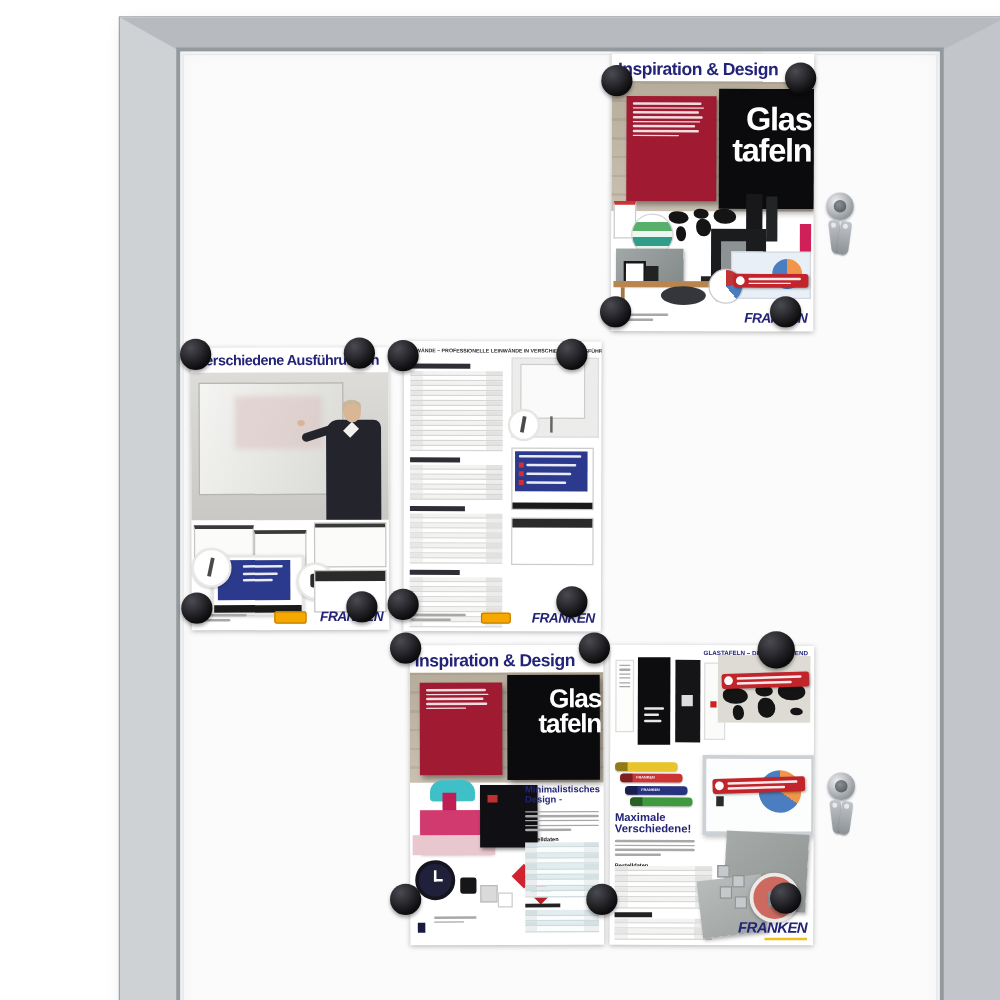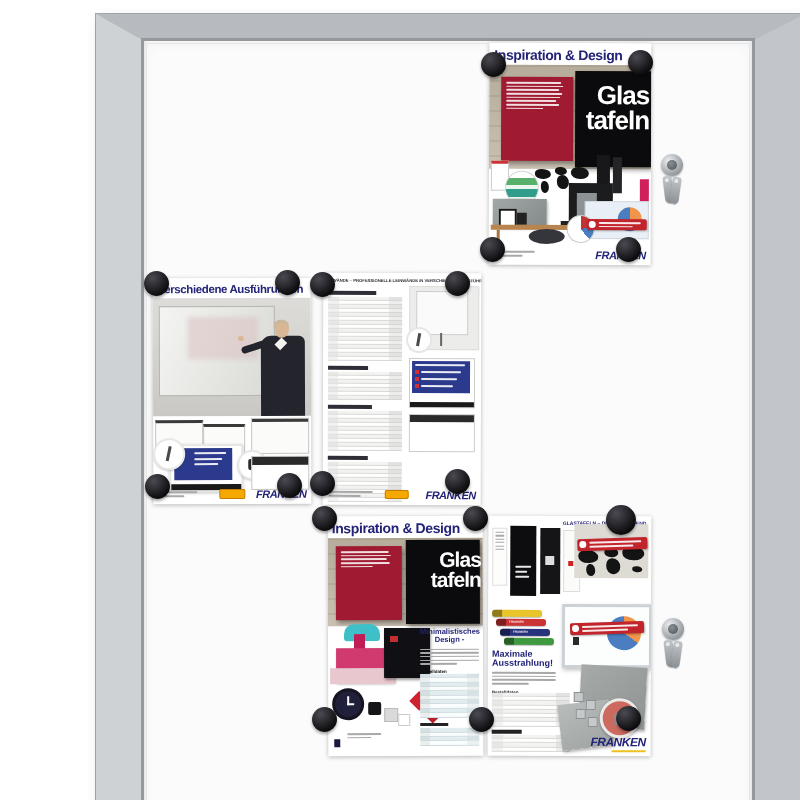--- a/index.html
+++ b/index.html
@@ -299,21 +299,21 @@
       <div class="a" style="left:56px;top:112px;width:46px;height:50px;background:#101014;box-shadow:1px 2px 3px rgba(0,0,0,.4);">
         <div class="a" style="left:6px;top:8px;width:8px;height:6px;background:#c03030;"></div>
       </div>
       <div class="a clock" style="left:4px;top:172px;width:26px;height:26px;"></div>
       <div class="a" style="left:40px;top:186px;width:13px;height:13px;background:#161618;border-radius:2px;"></div>
       <div class="a" style="left:56px;top:192px;width:12px;height:12px;background:#dadada;border:1px solid #bbb;"></div>
       <div class="a" style="left:70px;top:198px;width:10px;height:10px;background:#fff;border:1px solid #ccc;"></div>
       <div class="a" style="left:84px;top:178px;width:14px;height:14px;background:#cf2330;transform:rotate(45deg);"></div>
       <div class="a" style="left:98px;top:192px;width:13px;height:13px;background:#b81f2b;transform:rotate(45deg);"></div>
       <div class="a" style="left:92px;top:112px;width:59px;">
-        <div style="text-align:center;font-size:7.5px;font-weight:bold;color:#232377;line-height:1.1;">Minimalistisches Design -</div>
+        <div style="text-align:left;font-size:7.5px;font-weight:bold;color:#232377;line-height:1.1;">Minimalistisches Design -</div>
         <div style="margin-top:4px;">
           <div class="line" style="width:100%;height:1.5px;"></div>
           <div class="line" style="width:100%;height:1.5px;"></div>
           <div class="line" style="width:100%;height:1.5px;"></div>
           <div class="line" style="width:100%;height:1.5px;"></div>
           <div class="line" style="width:62%;height:1.5px;"></div>
         </div>
         <div class="tinylabel">Bestelldaten</div>
         <div>
             <div class="brow"></div>
@@ -381,21 +381,21 @@
       <div class="a" style="left:4px;top:94px;">
         <div class="marker" style="background:#e8c52a;margin-left:0;">
             <div class="cap"></div>
           </div>
         <div class="marker" style="background:#cc3333;margin-left:4px;"><div class="cap"></div><span>FRANKEN</span></div>
         <div class="marker" style="background:#28337e;margin-left:8px;"><div class="cap"></div><span>FRANKEN</span></div>
         <div class="marker" style="background:#3f9a3f;margin-left:12px;">
             <div class="cap"></div>
           </div>
       </div>
-      <div class="a" style="left:4px;top:134px;width:72px;font-size:9px;font-weight:bold;color:#232377;line-height:1.05;">Maximale Ausstrahlung!</div>
+      <div class="a" style="left:4px;top:134px;width:72px;font-size:9px;font-weight:bold;color:#232377;line-height:1.05;">Maximale Verschiedene!</div>
       <div class="a" style="left:4px;top:156px;width:64px;">
         <div class="line" style="width:100%;height:1.5px;"></div>
         <div class="line" style="width:100%;height:1.5px;"></div>
         <div class="line" style="width:100%;height:1.5px;"></div>
         <div class="line" style="width:58%;height:1.5px;"></div>
       </div>
       <div class="a tinylabel" style="left:4px;top:170px;">Bestelldaten</div>
       <div class="a" style="left:4px;top:177px;width:78px;">
           <div class="trow" style="height:3.2px;"></div>
           <div class="trow" style="height:3.2px;"></div>

